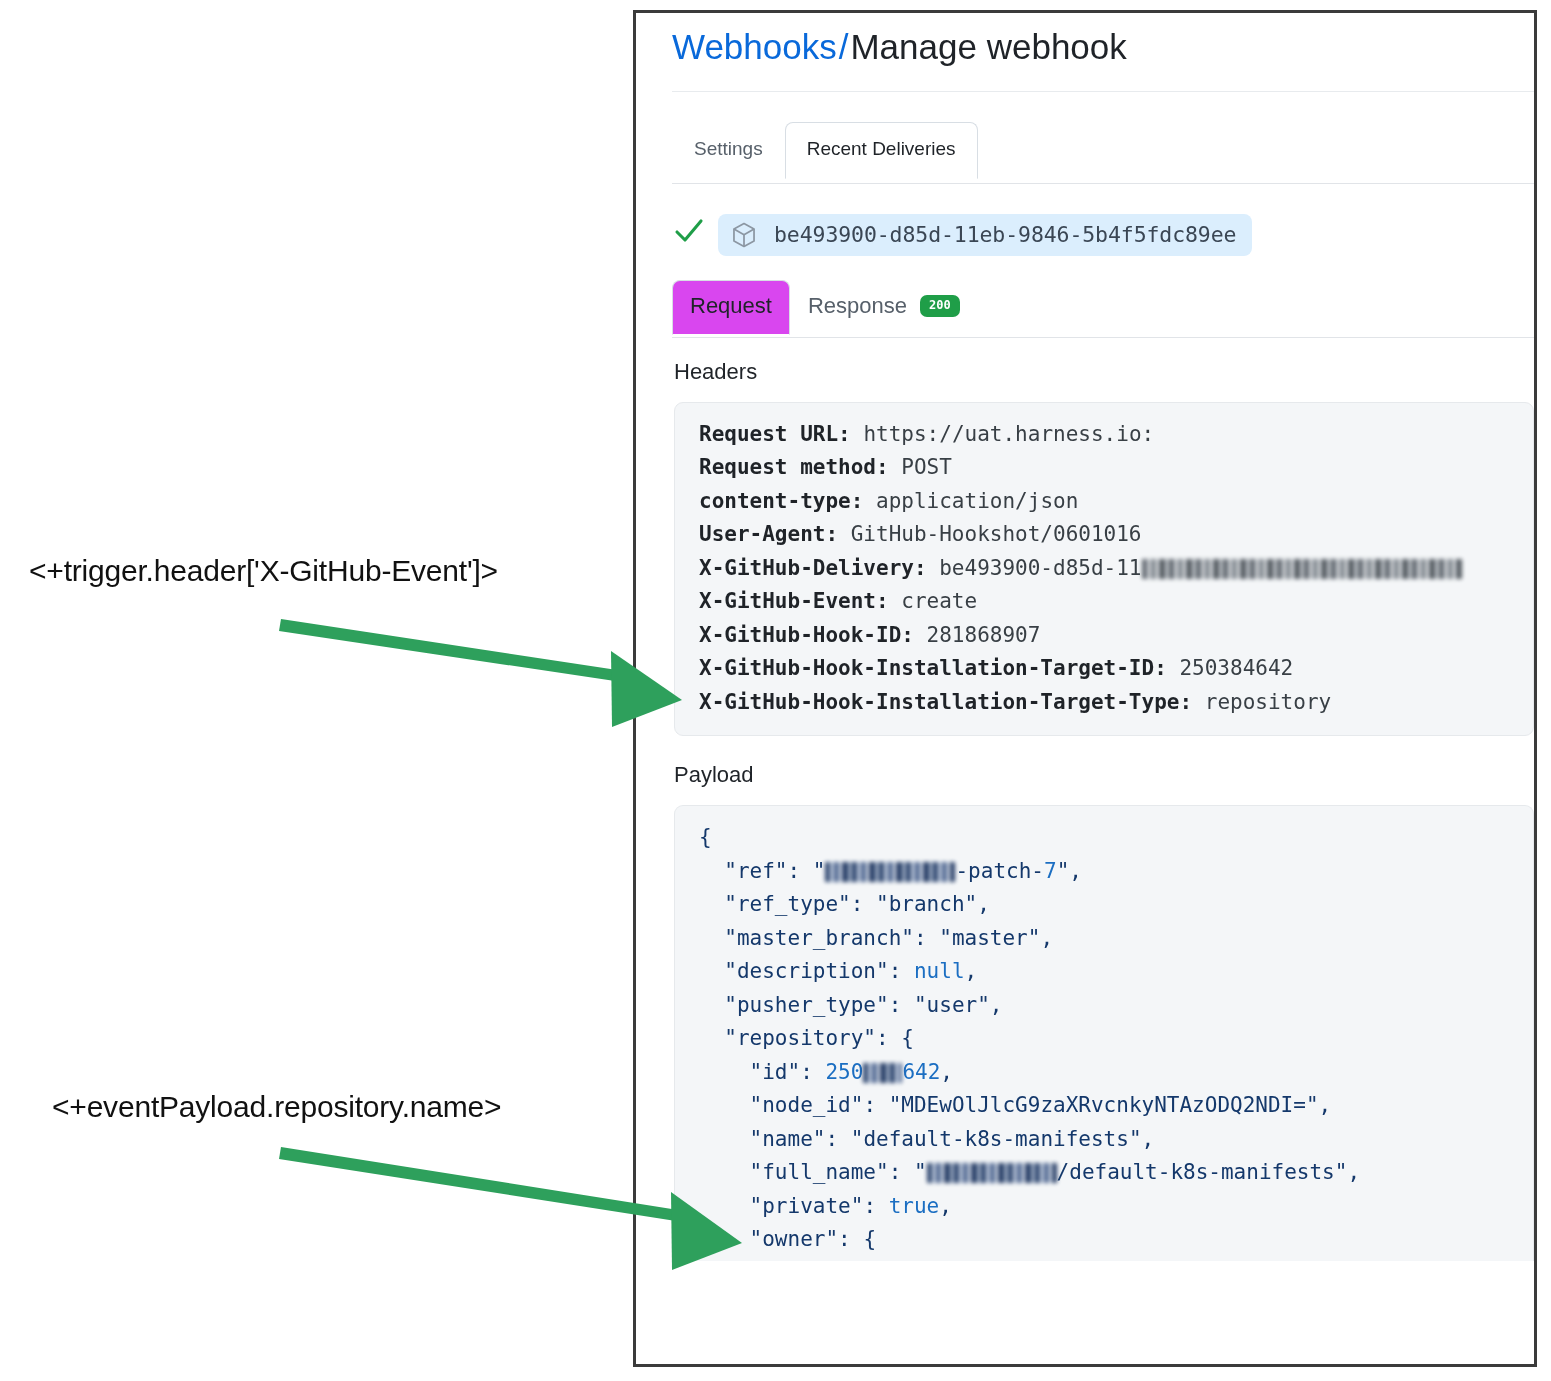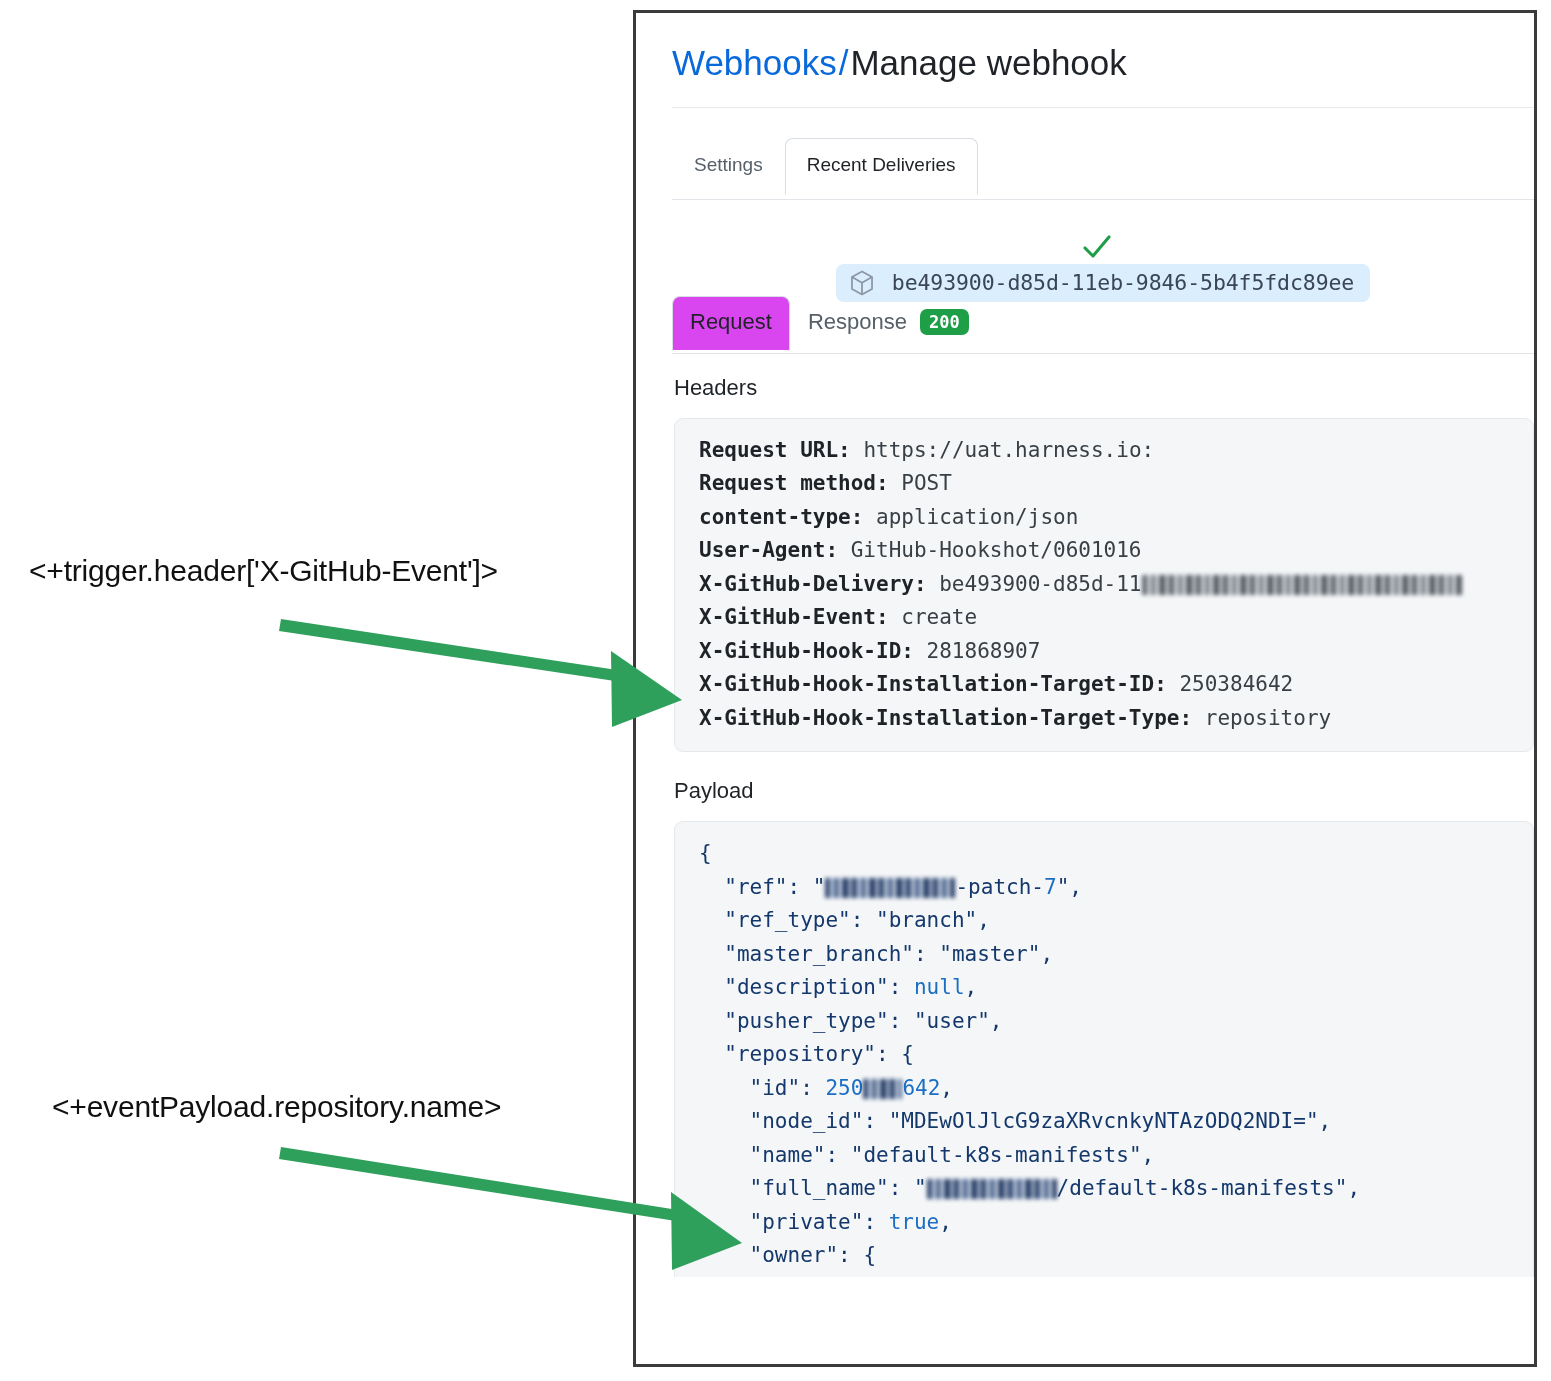--- a/index.html
+++ b/index.html
@@ -49,21 +49,21 @@
   }
   .panel-inner {
     padding: 0 0 0 36px;
     box-sizing: border-box;
     height: 100%;
   }
 
   
   #page-title {
     font-size: 35px;
-    padding-top: 28px;
+    padding-top: 12px;
     line-height: 1.25;
     color: #1f2328;
     white-space: nowrap;
   }
   #page-title .crumb-link { color: #0969da; }
   #page-title .crumb-sep  { color: #0969da; padding: 0 2px; }
   #page-title .crumb-current { color: #1f2328; }
 
   
   .title-rule {
@@ -102,24 +102,22 @@
     background: #ffffff;
     border: 1px solid #d8dee4;
     border-bottom-color: #ffffff;
     border-radius: 8px 8px 0 0;
     padding: 15px 21px 17px 21px;
   }
 
   
   #delivery-row {
     display: flex;
-    align-items: center;
     margin-top: 30px;
     height: 44px;
-    flex-direction: column;
   }
   #delivery-check {
     width: 34px;
     height: 34px;
     flex: 0 0 34px;
     position: relative;
     margin-right: 12px;
   }
   #delivery-check svg { display: block; }
   #delivery-id-badge {
@@ -174,21 +172,21 @@
     border-bottom-color: #ffffff;
     border-radius: 8px 8px 0 0;
     padding: 12px 17px 15px 17px;
   }
   #response-status-badge {
     display: inline-block;
     margin-left: 13px;
     background: #1f9e48;
     color: #ffffff;
     font-family: "DejaVu Sans Mono", monospace;
-    font-size: 17px;
+    font-size: 12px;
     font-weight: bold;
     border-radius: 7px;
     padding: 4px 9px 4px 9px;
     line-height: 1.1;
   }
 
   
   .section-heading {
     font-size: 22px;
     font-weight: normal;

